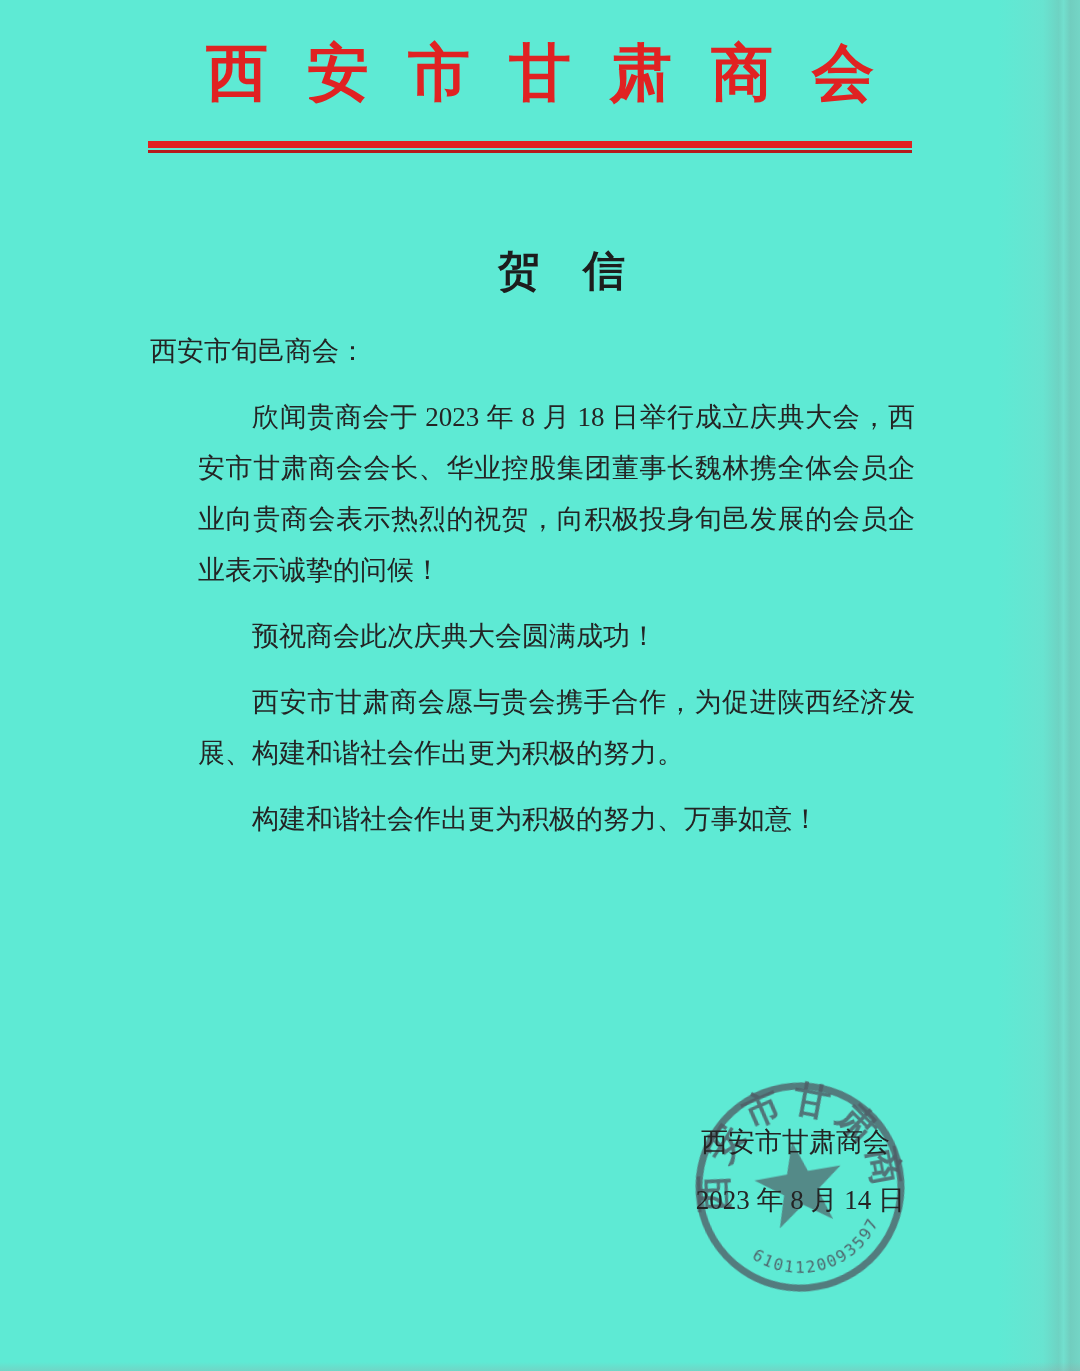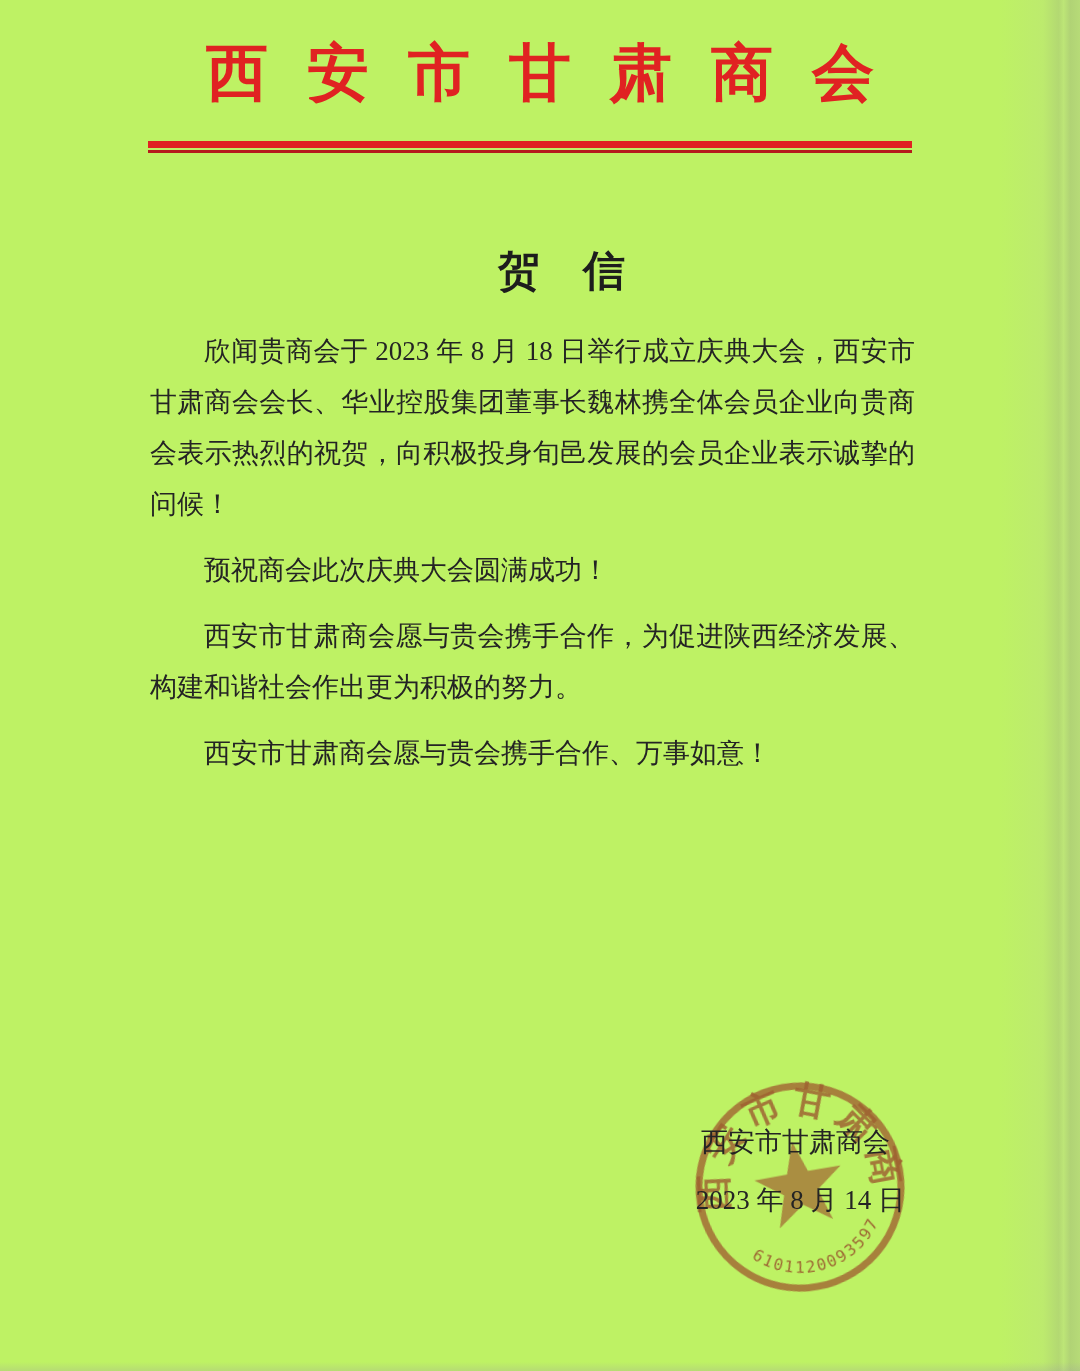--- a/index.html
+++ b/index.html
@@ -2,21 +2,21 @@
 <html><head>
 <meta charset="utf-8">
 <style>
   html,body{margin:0;padding:0;}
   body{
     width:1080px;height:1371px;
     background:#ffffff;
     font-family:"Liberation Serif","DejaVu Serif",serif;
     position:relative;overflow:hidden;
   }
-  .page{position:absolute;inset:0;background:#bef264;}
+  .page{position:absolute;inset:0;background:#5eead4;}
 
   
   .letterhead{position:absolute;top:42px;left:0;width:1080px;text-align:center;}
   .letterhead h1{
     margin:0;font-size:62px;line-height:1;font-weight:bold;
     color:#e02222;letter-spacing:39px;padding-left:39px;
     font-family:"Liberation Serif","DejaVu Serif",serif;
   }
   .rule-thick{position:absolute;top:141px;left:148px;width:764px;height:7px;background:#e02222;}
   .rule-thin{position:absolute;top:150px;left:148px;width:764px;height:3px;background:#b51c1c;}
@@ -28,21 +28,21 @@
     letter-spacing:43px;padding-left:43px;
   }
 
   
   .letter-body{
     position:absolute;top:326px;left:150px;width:765px;
     font-size:27px;line-height:51px;color:#242424;
     text-align:justify;
   }
   .letter-body p{margin:0 0 15px 0;}
-  .letter-body p.para{text-indent:2em;}
+  .letter-body p.para{text-indent:2em;margin-left:48px;}
   .letter-body p.salutation{text-indent:0;}
 
   
   .signature{
     position:absolute;top:1124px;right:190px;z-index:3;
     font-size:27px;line-height:1.4;color:#242424;text-align:right;
   }
   .sign-date{
     position:absolute;top:1182px;right:175px;z-index:3;
     font-size:27px;line-height:1.4;color:#242424;text-align:right;
@@ -86,24 +86,25 @@
 
   <header class="letterhead">
     <h1>西安市甘肃商会</h1>
   </header>
   <div class="rule-thick"></div>
   <div class="rule-thin"></div>
 
   <h2 class="letter-title">贺信</h2>
 
   <main class="letter-body">
+    <p class="salutation">西安市旬邑商会：</p>
     <p class="para">欣闻贵商会于 2023 年 8 月 18 日举行成立庆典大会，西安市甘肃商会会长、华业控股集团董事长魏林携全体会员企业向贵商会表示热烈的祝贺，向积极投身旬邑发展的会员企业表示诚挚的问候！</p>
     <p class="para">预祝商会此次庆典大会圆满成功！</p>
     <p class="para">西安市甘肃商会愿与贵会携手合作，为促进陕西经济发展、构建和谐社会作出更为积极的努力。</p>
-    <p class="para">西安市甘肃商会愿与贵会携手合作、万事如意！</p>
+    <p class="para">构建和谐社会作出更为积极的努力、万事如意！</p>
   </main>
 
   <div class="signature">西安市甘肃商会</div>
 
   <div class="sign-date">2023 年 8 月 14 日</div>
 
   <svg class="seal" viewBox="0 0 240 240" xmlns="http://www.w3.org/2000/svg" aria-hidden="true">
     <circle class="ring" cx="120" cy="120" r="101"></circle>
     <polygon class="star" points="120,74 130.6,105.4 163.7,105.8 137.1,125.6 147,157.2 120,138 93,157.2 102.9,125.6 76.3,105.8 109.4,105.4"></polygon>
     <defs>

